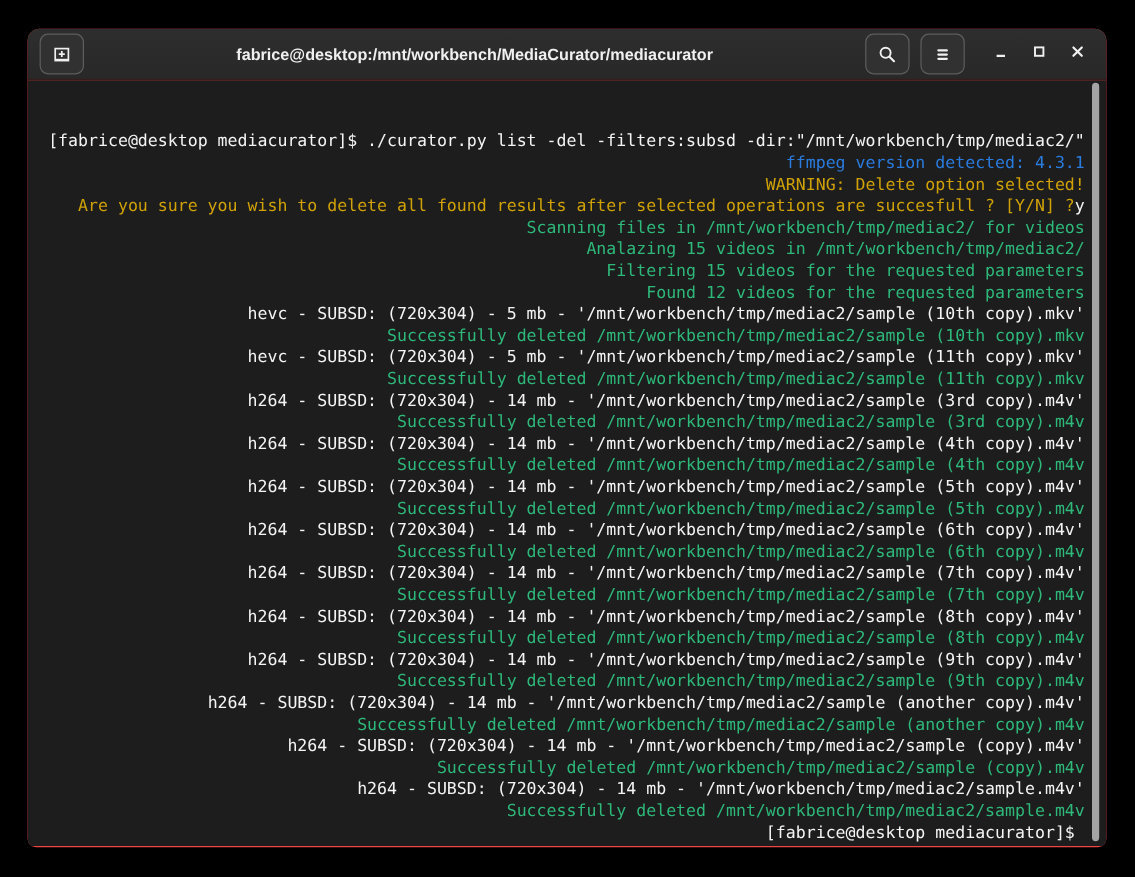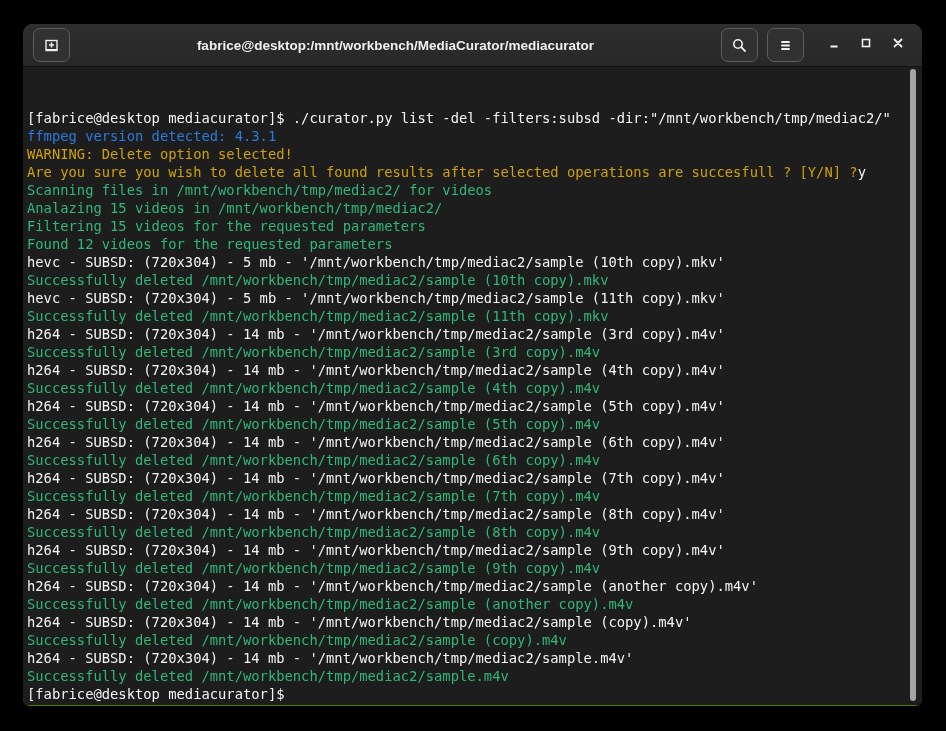--- a/index.html
+++ b/index.html
@@ -1,19 +1,19 @@
 <!DOCTYPE html>
 <html><head>
 <meta charset="utf-8">
 <style>
   html,body{margin:0;padding:0;background:#000;width:946px;height:731px;overflow:hidden;}
   *{box-sizing:border-box;}
   .window{
     position:absolute;left:23px;top:24px;width:899px;height:682px;
-    background:#4d7c0f;border-radius:10px 10px 7px 7px;overflow:hidden;
+    background:#ef4444;border-radius:10px 10px 7px 7px;overflow:hidden;
     box-shadow:0 2px 10px rgba(0,0,0,.7);
     font-family:"Liberation Sans", sans-serif;
   }
   .titlebar{
     position:relative;height:43px;background:linear-gradient(#2e2e2e,#282828);
     border-bottom:1px solid #151515;display:flex;align-items:center;
   }
   .tb-btn{
     width:37px;height:34px;border:1px solid #5e5e5e;border-radius:7px;
     background:#313131;display:flex;align-items:center;justify-content:center;
@@ -102,21 +102,21 @@
     <div class="winctl close">
       <span>
         <svg width="16" height="16" viewBox="0 0 16 16">
           <path d="M4.5 4.5 L11.5 11.5 M11.5 4.5 L4.5 11.5" stroke="#f0f0f0" stroke-width="1.8" stroke-linecap="round"></path>
         </svg>
       </span>
     </div>
 
   </div>
 
-  <div class="screen" style="background: rgb(29, 29, 29);">
+  <div class="screen" style="background: rgb(29, 29, 29); text-align: right;">
     <div id="terminal-output"><div class="tline"><span style="color: rgb(244, 244, 244);">[fabrice@desktop mediacurator]$ ./curator.py list -del -filters:subsd -dir:"/mnt/workbench/tmp/mediac2/"</span></div><div class="tline"><span style="color: rgb(42, 123, 222);">ffmpeg version detected: 4.3.1</span></div><div class="tline"><span style="color: rgb(208, 162, 7);">WARNING: Delete option selected!</span></div><div class="tline"><span style="color: rgb(208, 162, 7);">Are you sure you wish to delete all found results after selected operations are succesfull ? [Y/N] ?</span><span style="color: rgb(244, 244, 244);">y</span></div><div class="tline"><span style="color: rgb(46, 184, 122);">Scanning files in /mnt/workbench/tmp/mediac2/ for videos</span></div><div class="tline"><span style="color: rgb(46, 184, 122);">Analazing 15 videos in /mnt/workbench/tmp/mediac2/</span></div><div class="tline"><span style="color: rgb(46, 184, 122);">Filtering 15 videos for the requested parameters</span></div><div class="tline"><span style="color: rgb(46, 184, 122);">Found 12 videos for the requested parameters</span></div><div class="tline"><span style="color: rgb(244, 244, 244);">hevc - SUBSD: (720x304) - 5 mb - '/mnt/workbench/tmp/mediac2/sample (10th copy).mkv'</span></div><div class="tline"><span style="color: rgb(46, 184, 122);">Successfully deleted /mnt/workbench/tmp/mediac2/sample (10th copy).mkv</span></div><div class="tline"><span style="color: rgb(244, 244, 244);">hevc - SUBSD: (720x304) - 5 mb - '/mnt/workbench/tmp/mediac2/sample (11th copy).mkv'</span></div><div class="tline"><span style="color: rgb(46, 184, 122);">Successfully deleted /mnt/workbench/tmp/mediac2/sample (11th copy).mkv</span></div><div class="tline"><span style="color: rgb(244, 244, 244);">h264 - SUBSD: (720x304) - 14 mb - '/mnt/workbench/tmp/mediac2/sample (3rd copy).m4v'</span></div><div class="tline"><span style="color: rgb(46, 184, 122);">Successfully deleted /mnt/workbench/tmp/mediac2/sample (3rd copy).m4v</span></div><div class="tline"><span style="color: rgb(244, 244, 244);">h264 - SUBSD: (720x304) - 14 mb - '/mnt/workbench/tmp/mediac2/sample (4th copy).m4v'</span></div><div class="tline"><span style="color: rgb(46, 184, 122);">Successfully deleted /mnt/workbench/tmp/mediac2/sample (4th copy).m4v</span></div><div class="tline"><span style="color: rgb(244, 244, 244);">h264 - SUBSD: (720x304) - 14 mb - '/mnt/workbench/tmp/mediac2/sample (5th copy).m4v'</span></div><div class="tline"><span style="color: rgb(46, 184, 122);">Successfully deleted /mnt/workbench/tmp/mediac2/sample (5th copy).m4v</span></div><div class="tline"><span style="color: rgb(244, 244, 244);">h264 - SUBSD: (720x304) - 14 mb - '/mnt/workbench/tmp/mediac2/sample (6th copy).m4v'</span></div><div class="tline"><span style="color: rgb(46, 184, 122);">Successfully deleted /mnt/workbench/tmp/mediac2/sample (6th copy).m4v</span></div><div class="tline"><span style="color: rgb(244, 244, 244);">h264 - SUBSD: (720x304) - 14 mb - '/mnt/workbench/tmp/mediac2/sample (7th copy).m4v'</span></div><div class="tline"><span style="color: rgb(46, 184, 122);">Successfully deleted /mnt/workbench/tmp/mediac2/sample (7th copy).m4v</span></div><div class="tline"><span style="color: rgb(244, 244, 244);">h264 - SUBSD: (720x304) - 14 mb - '/mnt/workbench/tmp/mediac2/sample (8th copy).m4v'</span></div><div class="tline"><span style="color: rgb(46, 184, 122);">Successfully deleted /mnt/workbench/tmp/mediac2/sample (8th copy).m4v</span></div><div class="tline"><span style="color: rgb(244, 244, 244);">h264 - SUBSD: (720x304) - 14 mb - '/mnt/workbench/tmp/mediac2/sample (9th copy).m4v'</span></div><div class="tline"><span style="color: rgb(46, 184, 122);">Successfully deleted /mnt/workbench/tmp/mediac2/sample (9th copy).m4v</span></div><div class="tline"><span style="color: rgb(244, 244, 244);">h264 - SUBSD: (720x304) - 14 mb - '/mnt/workbench/tmp/mediac2/sample (another copy).m4v'</span></div><div class="tline"><span style="color: rgb(46, 184, 122);">Successfully deleted /mnt/workbench/tmp/mediac2/sample (another copy).m4v</span></div><div class="tline"><span style="color: rgb(244, 244, 244);">h264 - SUBSD: (720x304) - 14 mb - '/mnt/workbench/tmp/mediac2/sample (copy).m4v'</span></div><div class="tline"><span style="color: rgb(46, 184, 122);">Successfully deleted /mnt/workbench/tmp/mediac2/sample (copy).m4v</span></div><div class="tline"><span style="color: rgb(244, 244, 244);">h264 - SUBSD: (720x304) - 14 mb - '/mnt/workbench/tmp/mediac2/sample.m4v'</span></div><div class="tline"><span style="color: rgb(46, 184, 122);">Successfully deleted /mnt/workbench/tmp/mediac2/sample.m4v</span></div><div class="tline"><span style="color: rgb(244, 244, 244);">[fabrice@desktop mediacurator]$ </span></div></div>
   </div>
 
   <div class="scrollbar-track">
     <div class="scrollbar-thumb"></div>
   </div>
 
 </div>
 
 </body></html>

